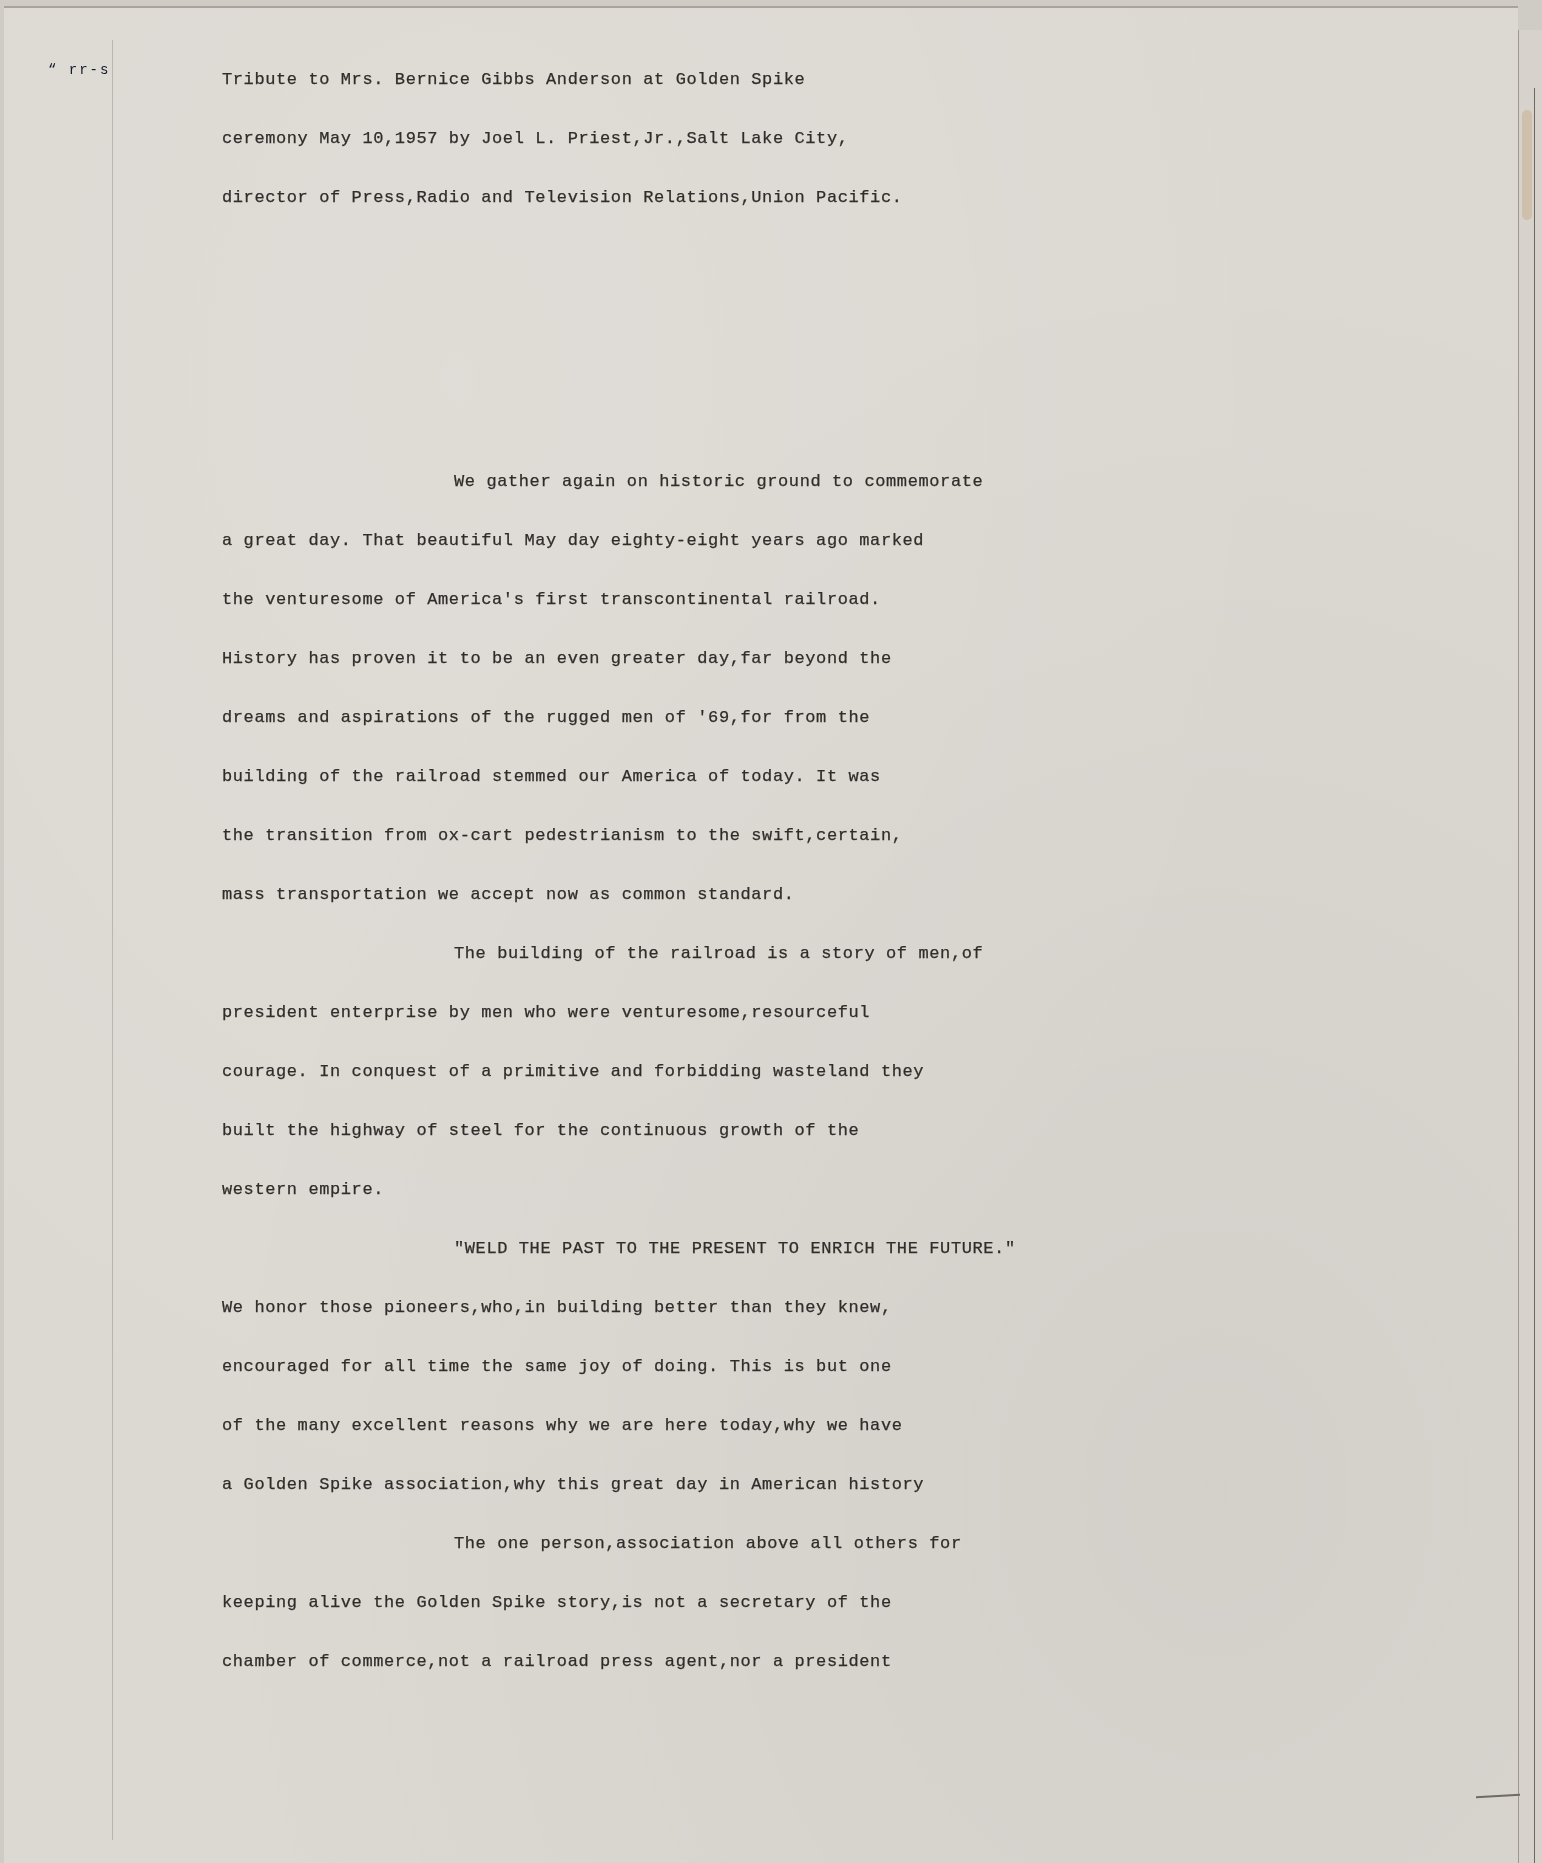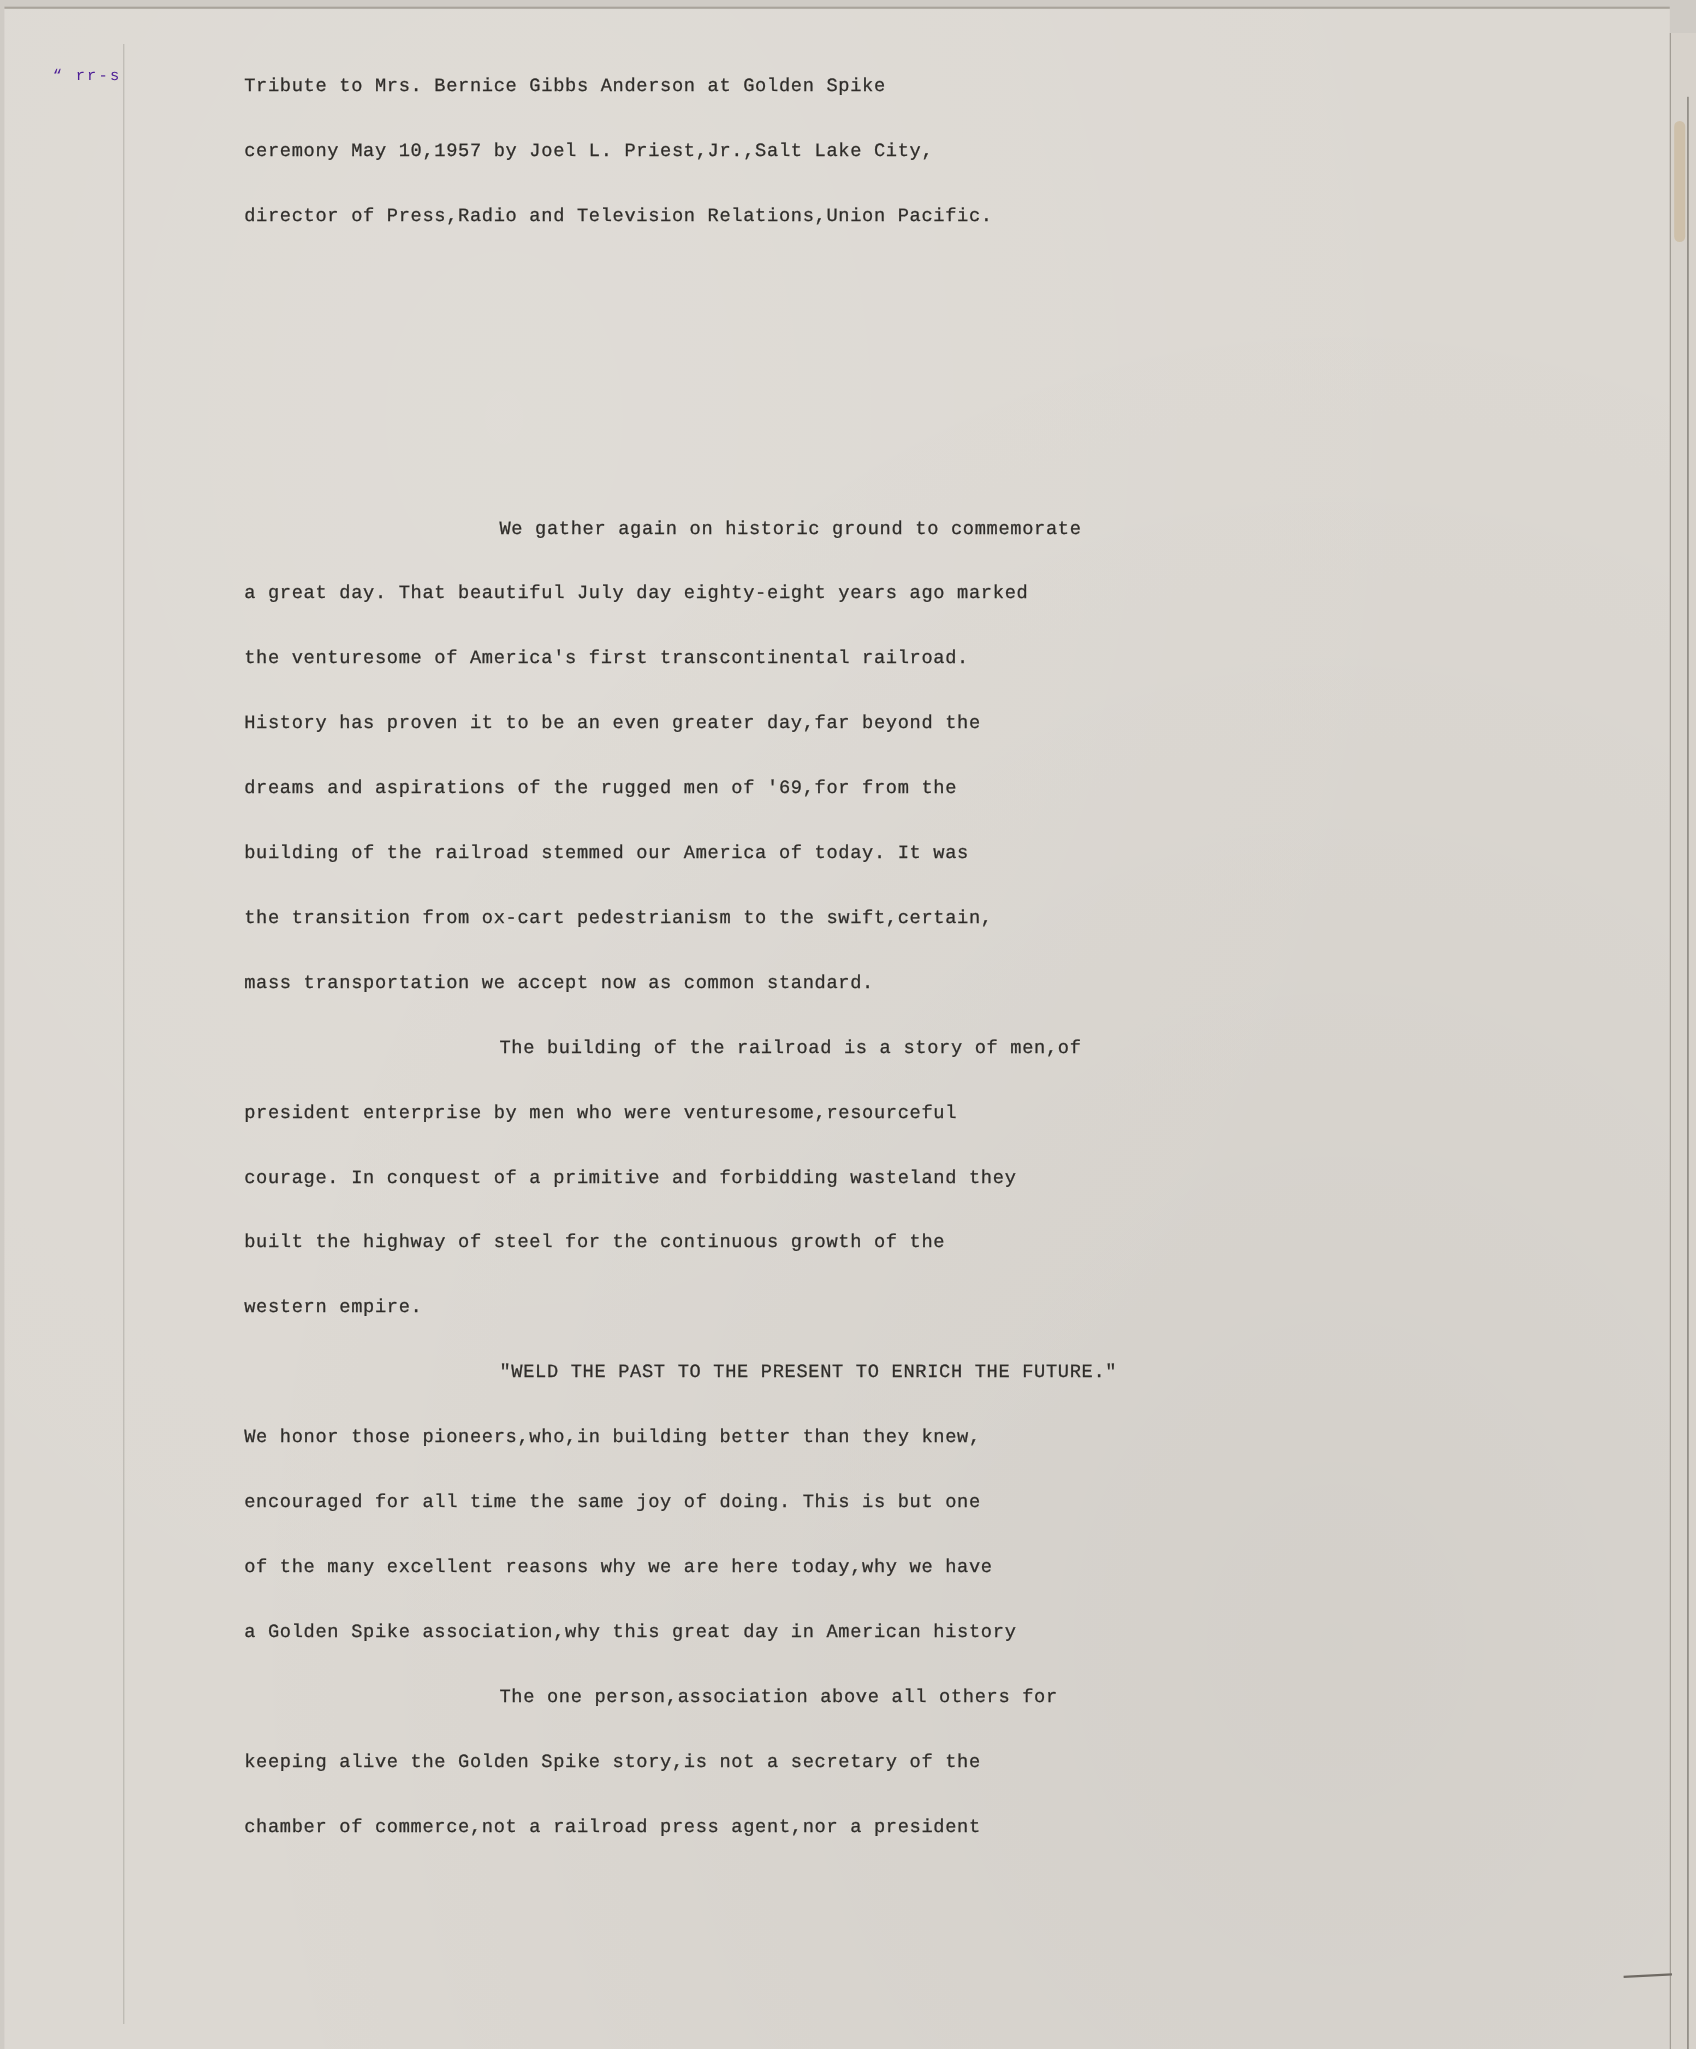--- a/index.html
+++ b/index.html
@@ -29,21 +29,21 @@
   .stain {
     position: absolute; left: 1522px; top: 110px; width: 10px; height: 110px;
     background: rgba(190,160,110,0.35); border-radius: 5px;
   }
   .margin-line {
     position: absolute; left: 112px; top: 40px; width: 1px; height: 1800px;
     background: rgba(120,115,108,0.35);
   }
   .margin-mark {
     position: absolute; left: 48px; top: 62px;
-    font-family: "Liberation Mono", monospace; font-size: 14px; color: #4c1d95;
+    font-family: "Liberation Mono", monospace; font-size: 14px; color: #0f172a;
     letter-spacing: 2px;
   }
   .doc {
     position: absolute; left: 222px; top: 50px; width: 1200px;
     font-family: "Liberation Mono", "DejaVu Sans Mono", monospace;
     color: #2f2d2a;
     font-size: 17px;
     letter-spacing: 0.6px;
     -webkit-text-stroke: 0.25px #2f2d2a;
   }
@@ -73,21 +73,21 @@
   <div class="header">
     <div class="line">Tribute to Mrs. Bernice Gibbs Anderson at Golden Spike</div>
     <div class="line">ceremony May 10,1957 by Joel L. Priest,Jr.,Salt Lake City,</div>
     <div class="line">director of Press,Radio and Television Relations,Union Pacific.</div>
   </div>
 
   <div class="gap"></div>
 
   <div>
     <div class="line indent">We gather again on historic ground to commemorate</div>
-    <div class="line">a great day. That beautiful July day eighty-eight years ago marked</div>
+    <div class="line">a great day. That beautiful May day eighty-eight years ago marked</div>
     <div class="line">the venturesome of America's first transcontinental railroad.</div>
     <div class="line">History has proven it to be an even greater day,far beyond the</div>
     <div class="line">dreams and aspirations of the rugged men of '69,for from the</div>
     <div class="line">building of the railroad stemmed our America of today. It was</div>
     <div class="line">the transition from ox-cart pedestrianism to the swift,certain,</div>
     <div class="line">mass transportation we accept now as common standard.</div>
   </div>
 
   <div>
     <div class="line indent">The building of the railroad is a story of men,of</div>

